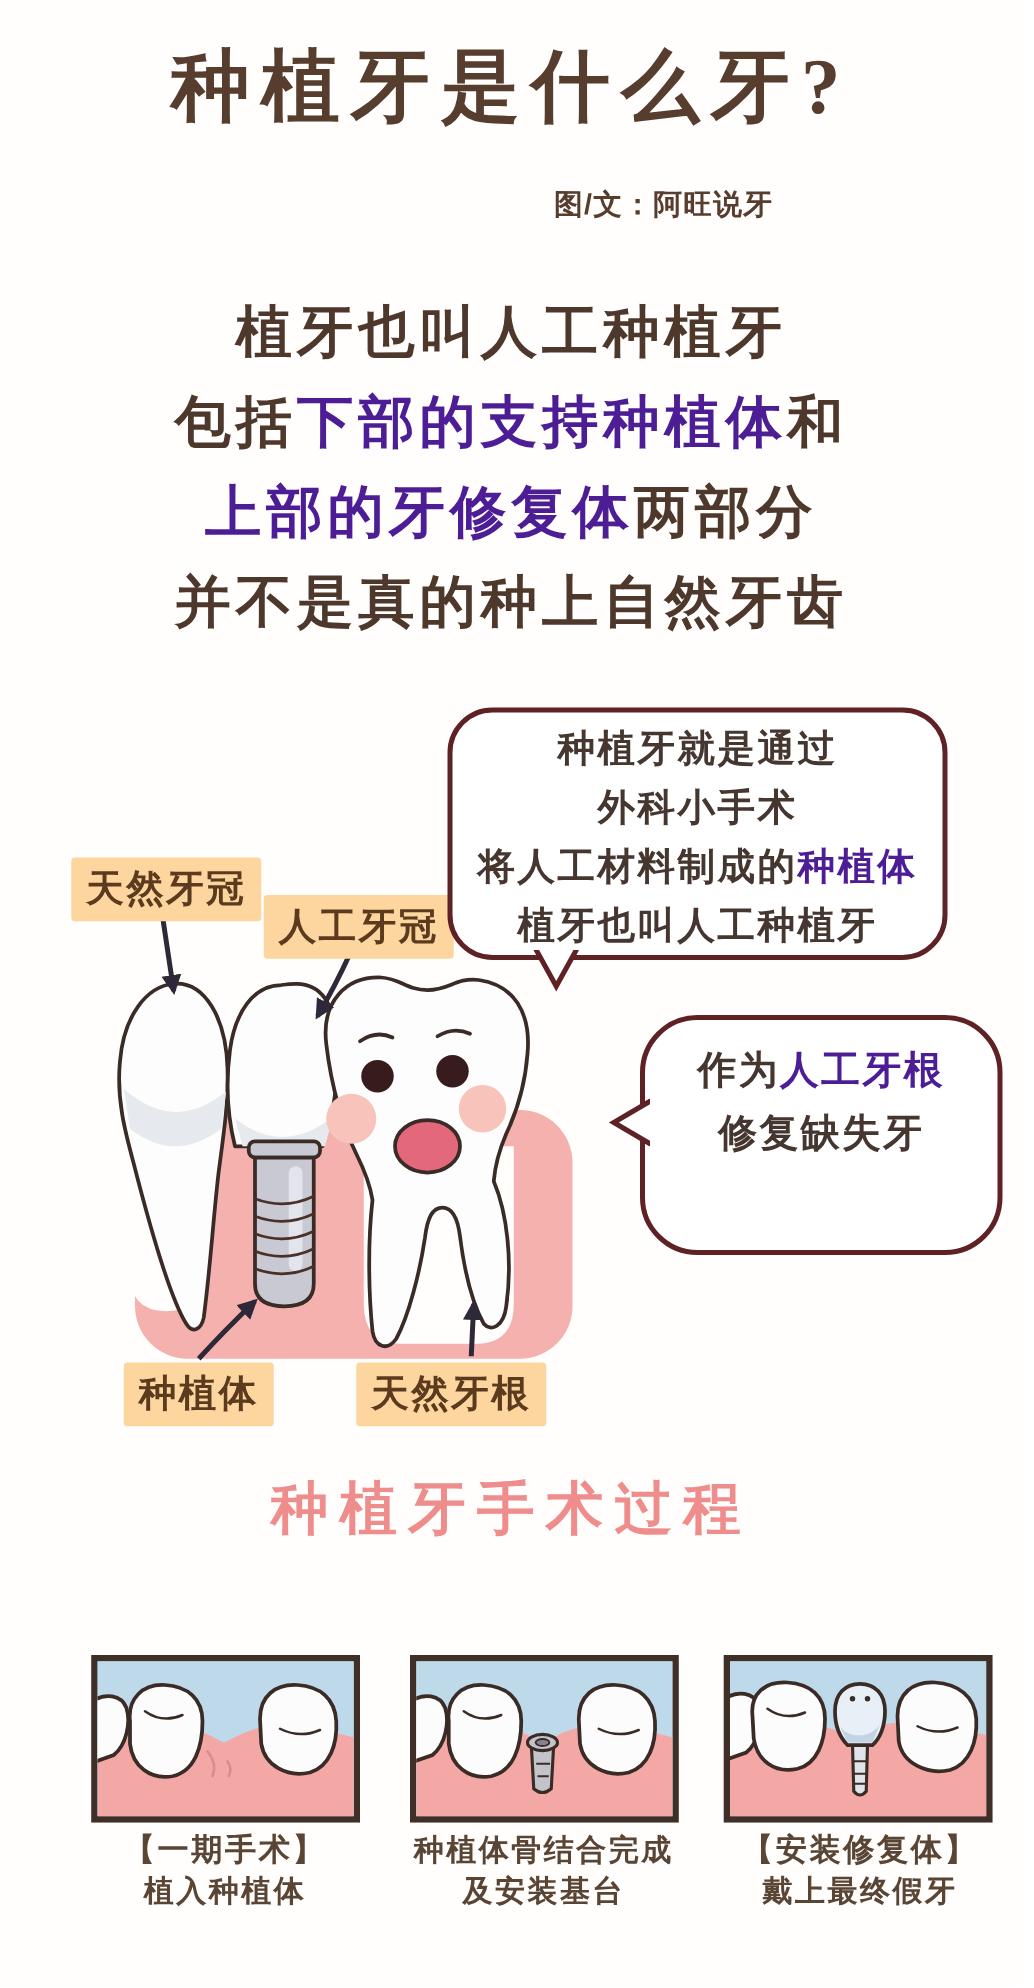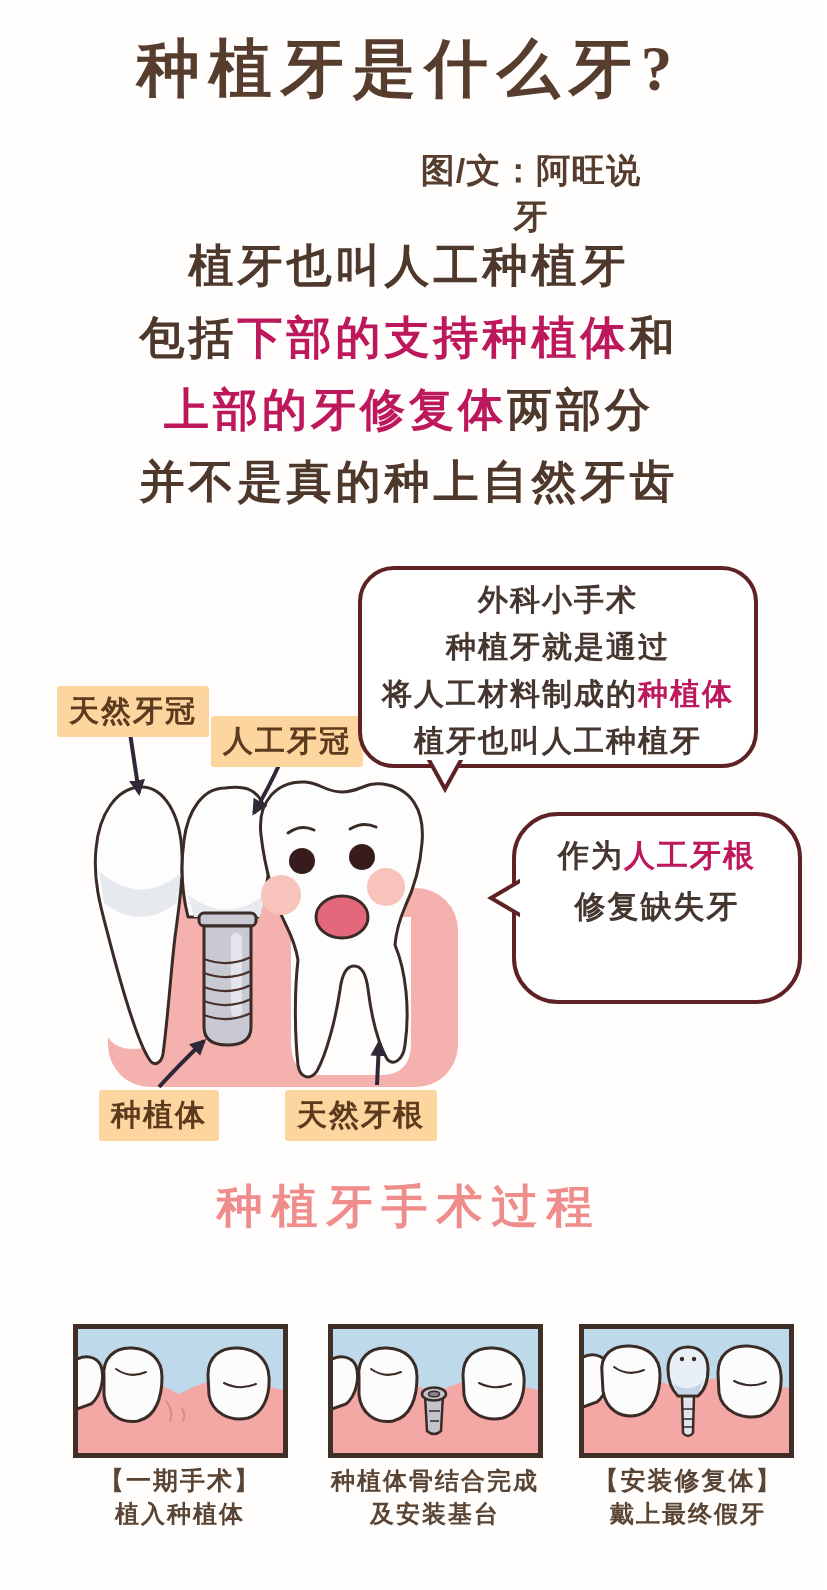--- a/index.html
+++ b/index.html
@@ -11,32 +11,32 @@
   
   .title {
     position:absolute; top:26px; left:0; right:0;
     text-align:center;
     font-family:"Liberation Serif", serif;
     font-size:63px; font-weight:700; letter-spacing:9px;
     color:#563d2e;
   }
   .byline {
     position:absolute; top:148px; left:408px; width:246px;
-    text-align:center; font-size:34px; font-weight:700;
+    text-align:center; font-size:23px; font-weight:700;
     color:#563d2e; letter-spacing:1px;
   }
   
   .intro {
     position:absolute; top:230px; left:0; right:0;
     text-align:center;
     font-family:"Liberation Serif", serif;
     font-size:45px; font-weight:600; line-height:72px;
     color:#4e382c; letter-spacing:4px;
   }
-  .hl { color:#be185d; }
+  .hl { color:#4c1d95; }
   
   .bubble {
     position:absolute; box-sizing:border-box;
     background:#ffffff; border:4px solid #5f2224;
     text-align:center; color:#45362f; font-weight:700;
   }
   .bubble1 {
     left:358px; top:566px; width:400px; height:202px;
     border-radius:36px; font-size:30px; line-height:47px;
     padding-top:6px; letter-spacing:2px;
@@ -140,22 +140,22 @@
     <path d="M104 422 Q 124 400 149 376" stroke="#2f2838" stroke-width="4" fill="none" marker-end="url(#ah)"></path>
     <path d="M322 420 L 324 378" stroke="#2f2838" stroke-width="4" fill="none" marker-end="url(#ah)"></path>
   </svg>
 
   <div class="tag tag-natural-crown">天然牙冠</div>
   <div class="tag tag-artificial-crown">人工牙冠</div>
   <div class="tag tag-implant">种植体</div>
   <div class="tag tag-natural-root">天然牙根</div>
 
   <div class="bubble bubble1">
+    <div><span>种植牙就是通过</span></div>
     <div><span>外科小手术</span></div>
-    <div><span>种植牙就是通过</span></div>
     <div><span>将人工材料制成的</span><span class="hl">种植体</span></div>
     <div><span>植牙也叫人工种植牙</span></div>
     <svg class="tail1" width="40" height="34" viewBox="0 0 40 34">
       <path d="M3 0 L19 29 L35 0" fill="#ffffff" stroke="#5f2224" stroke-width="4" stroke-linecap="round"></path>
     </svg>
   </div>
 
   <div class="bubble bubble2">
     <div><span>作为</span><span class="hl">人工牙根</span></div>
     <div><span>修复缺失牙</span></div>

